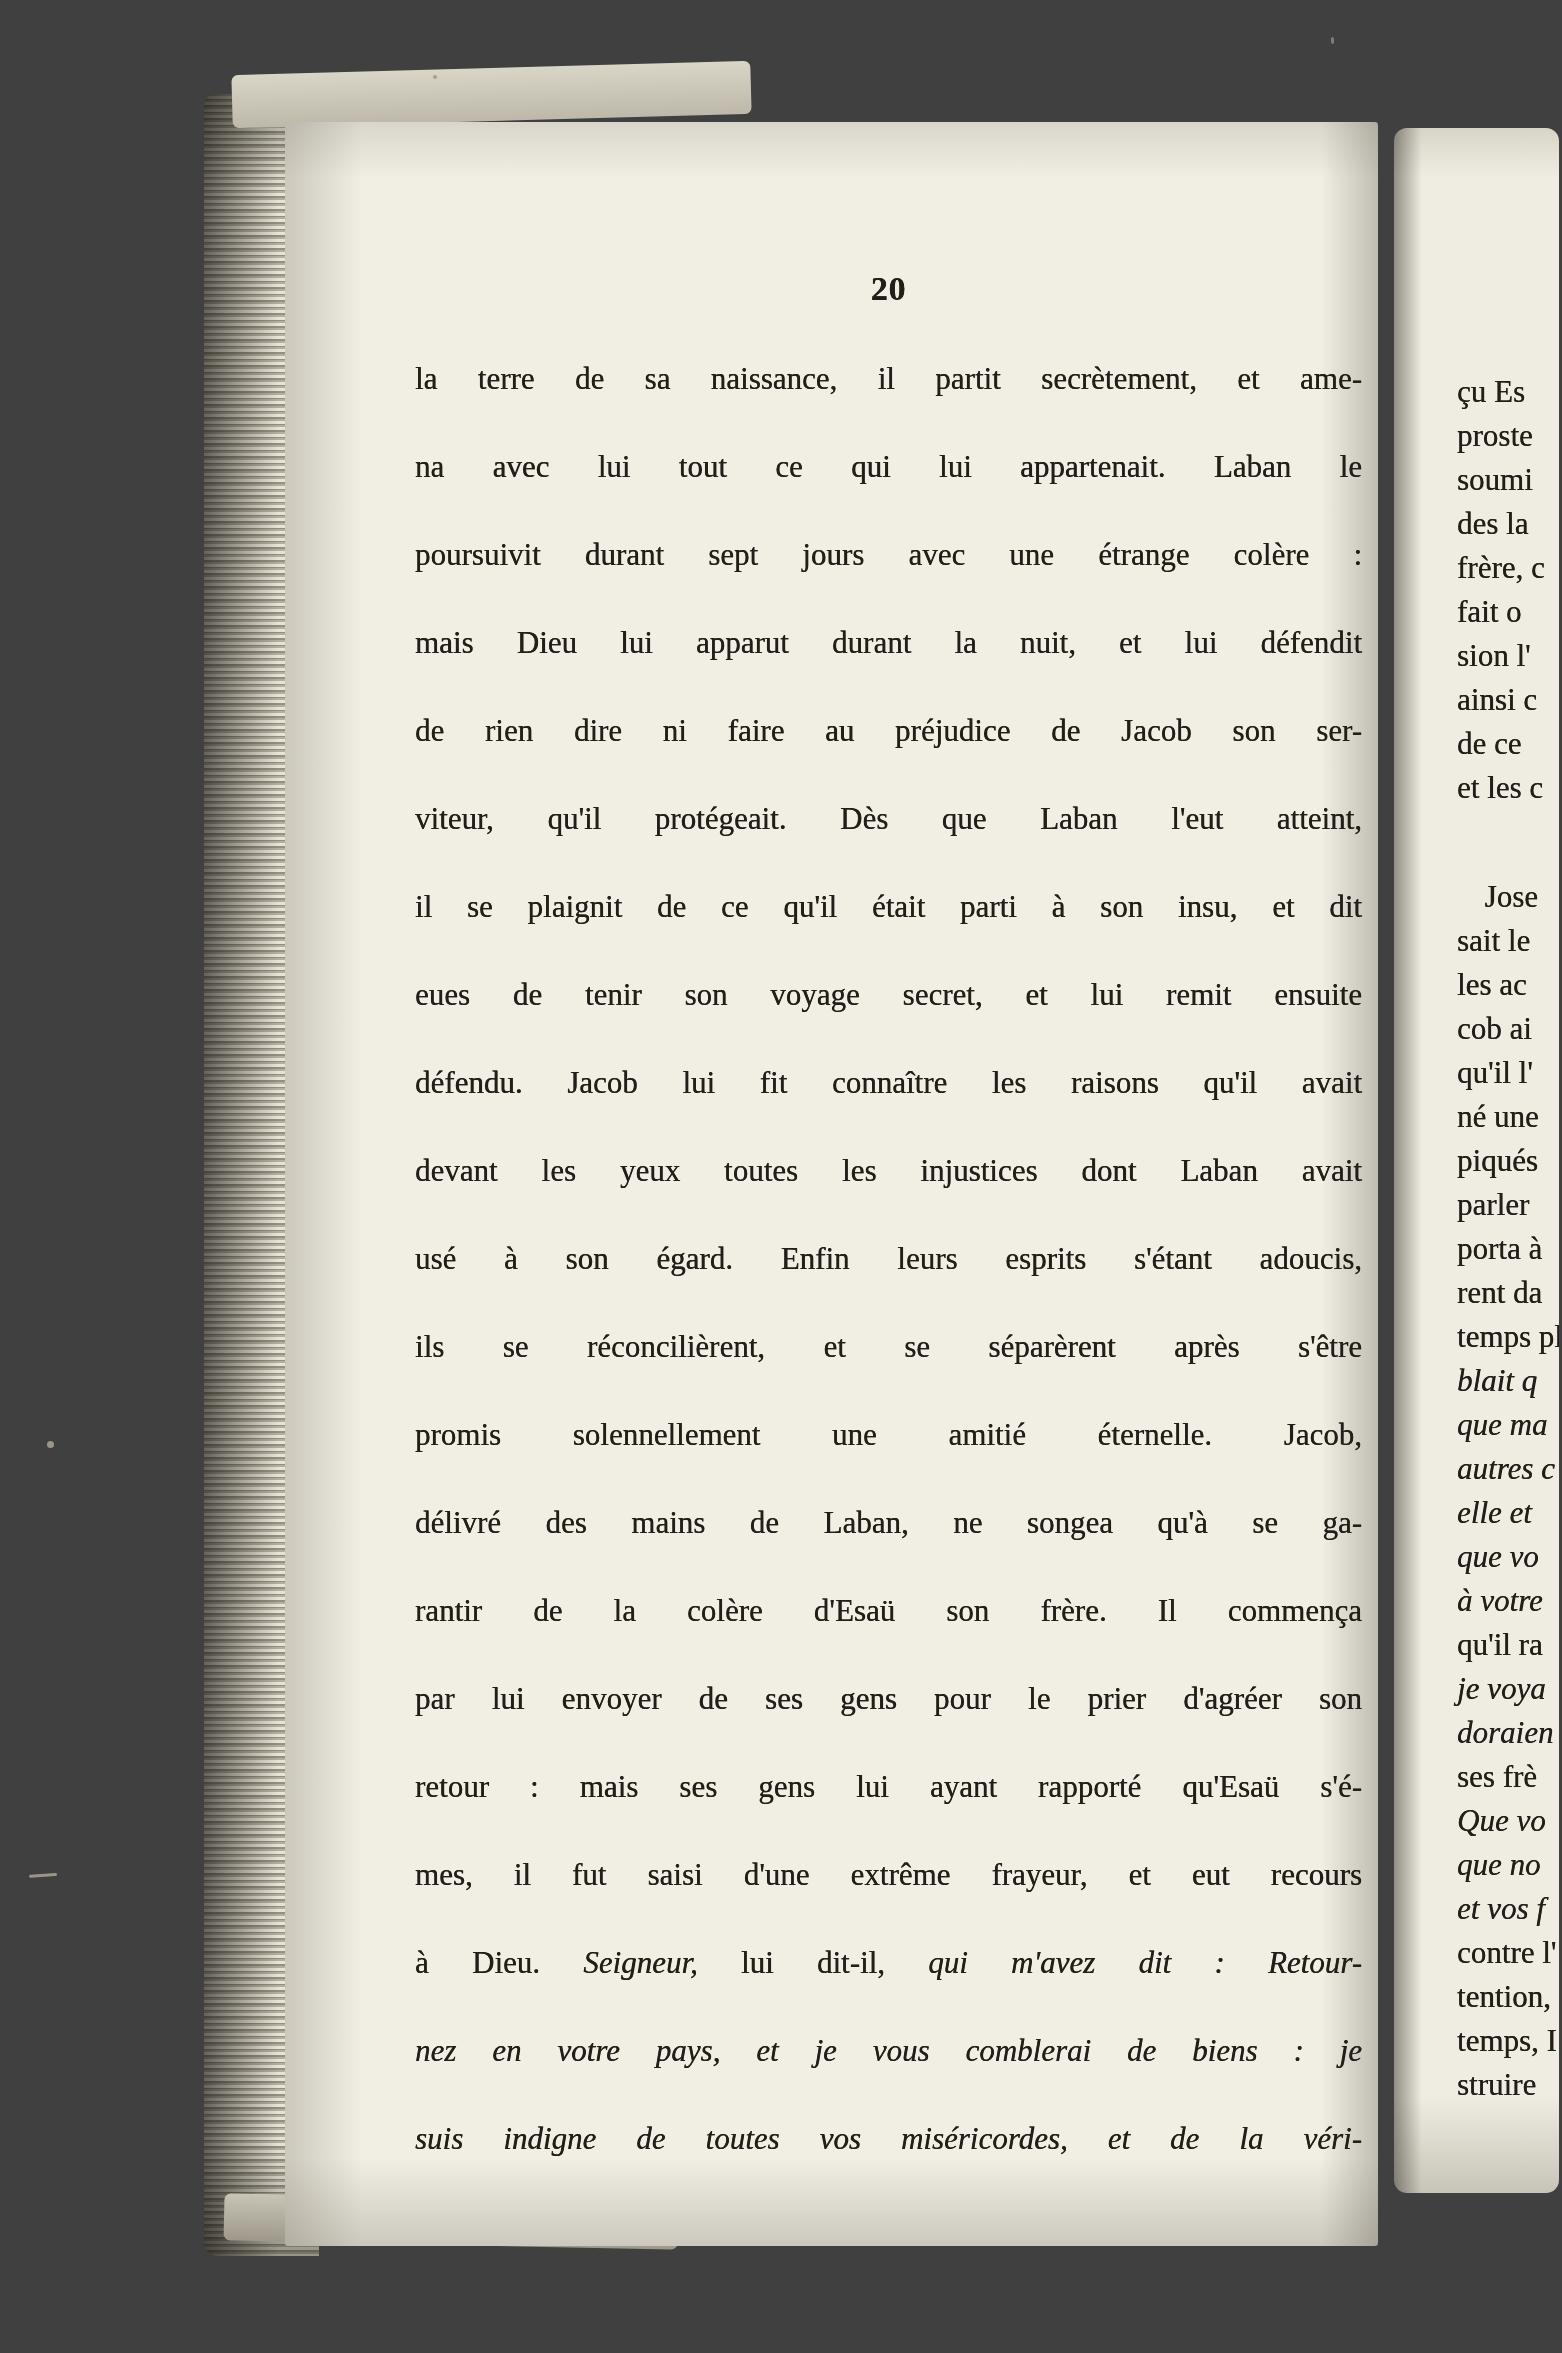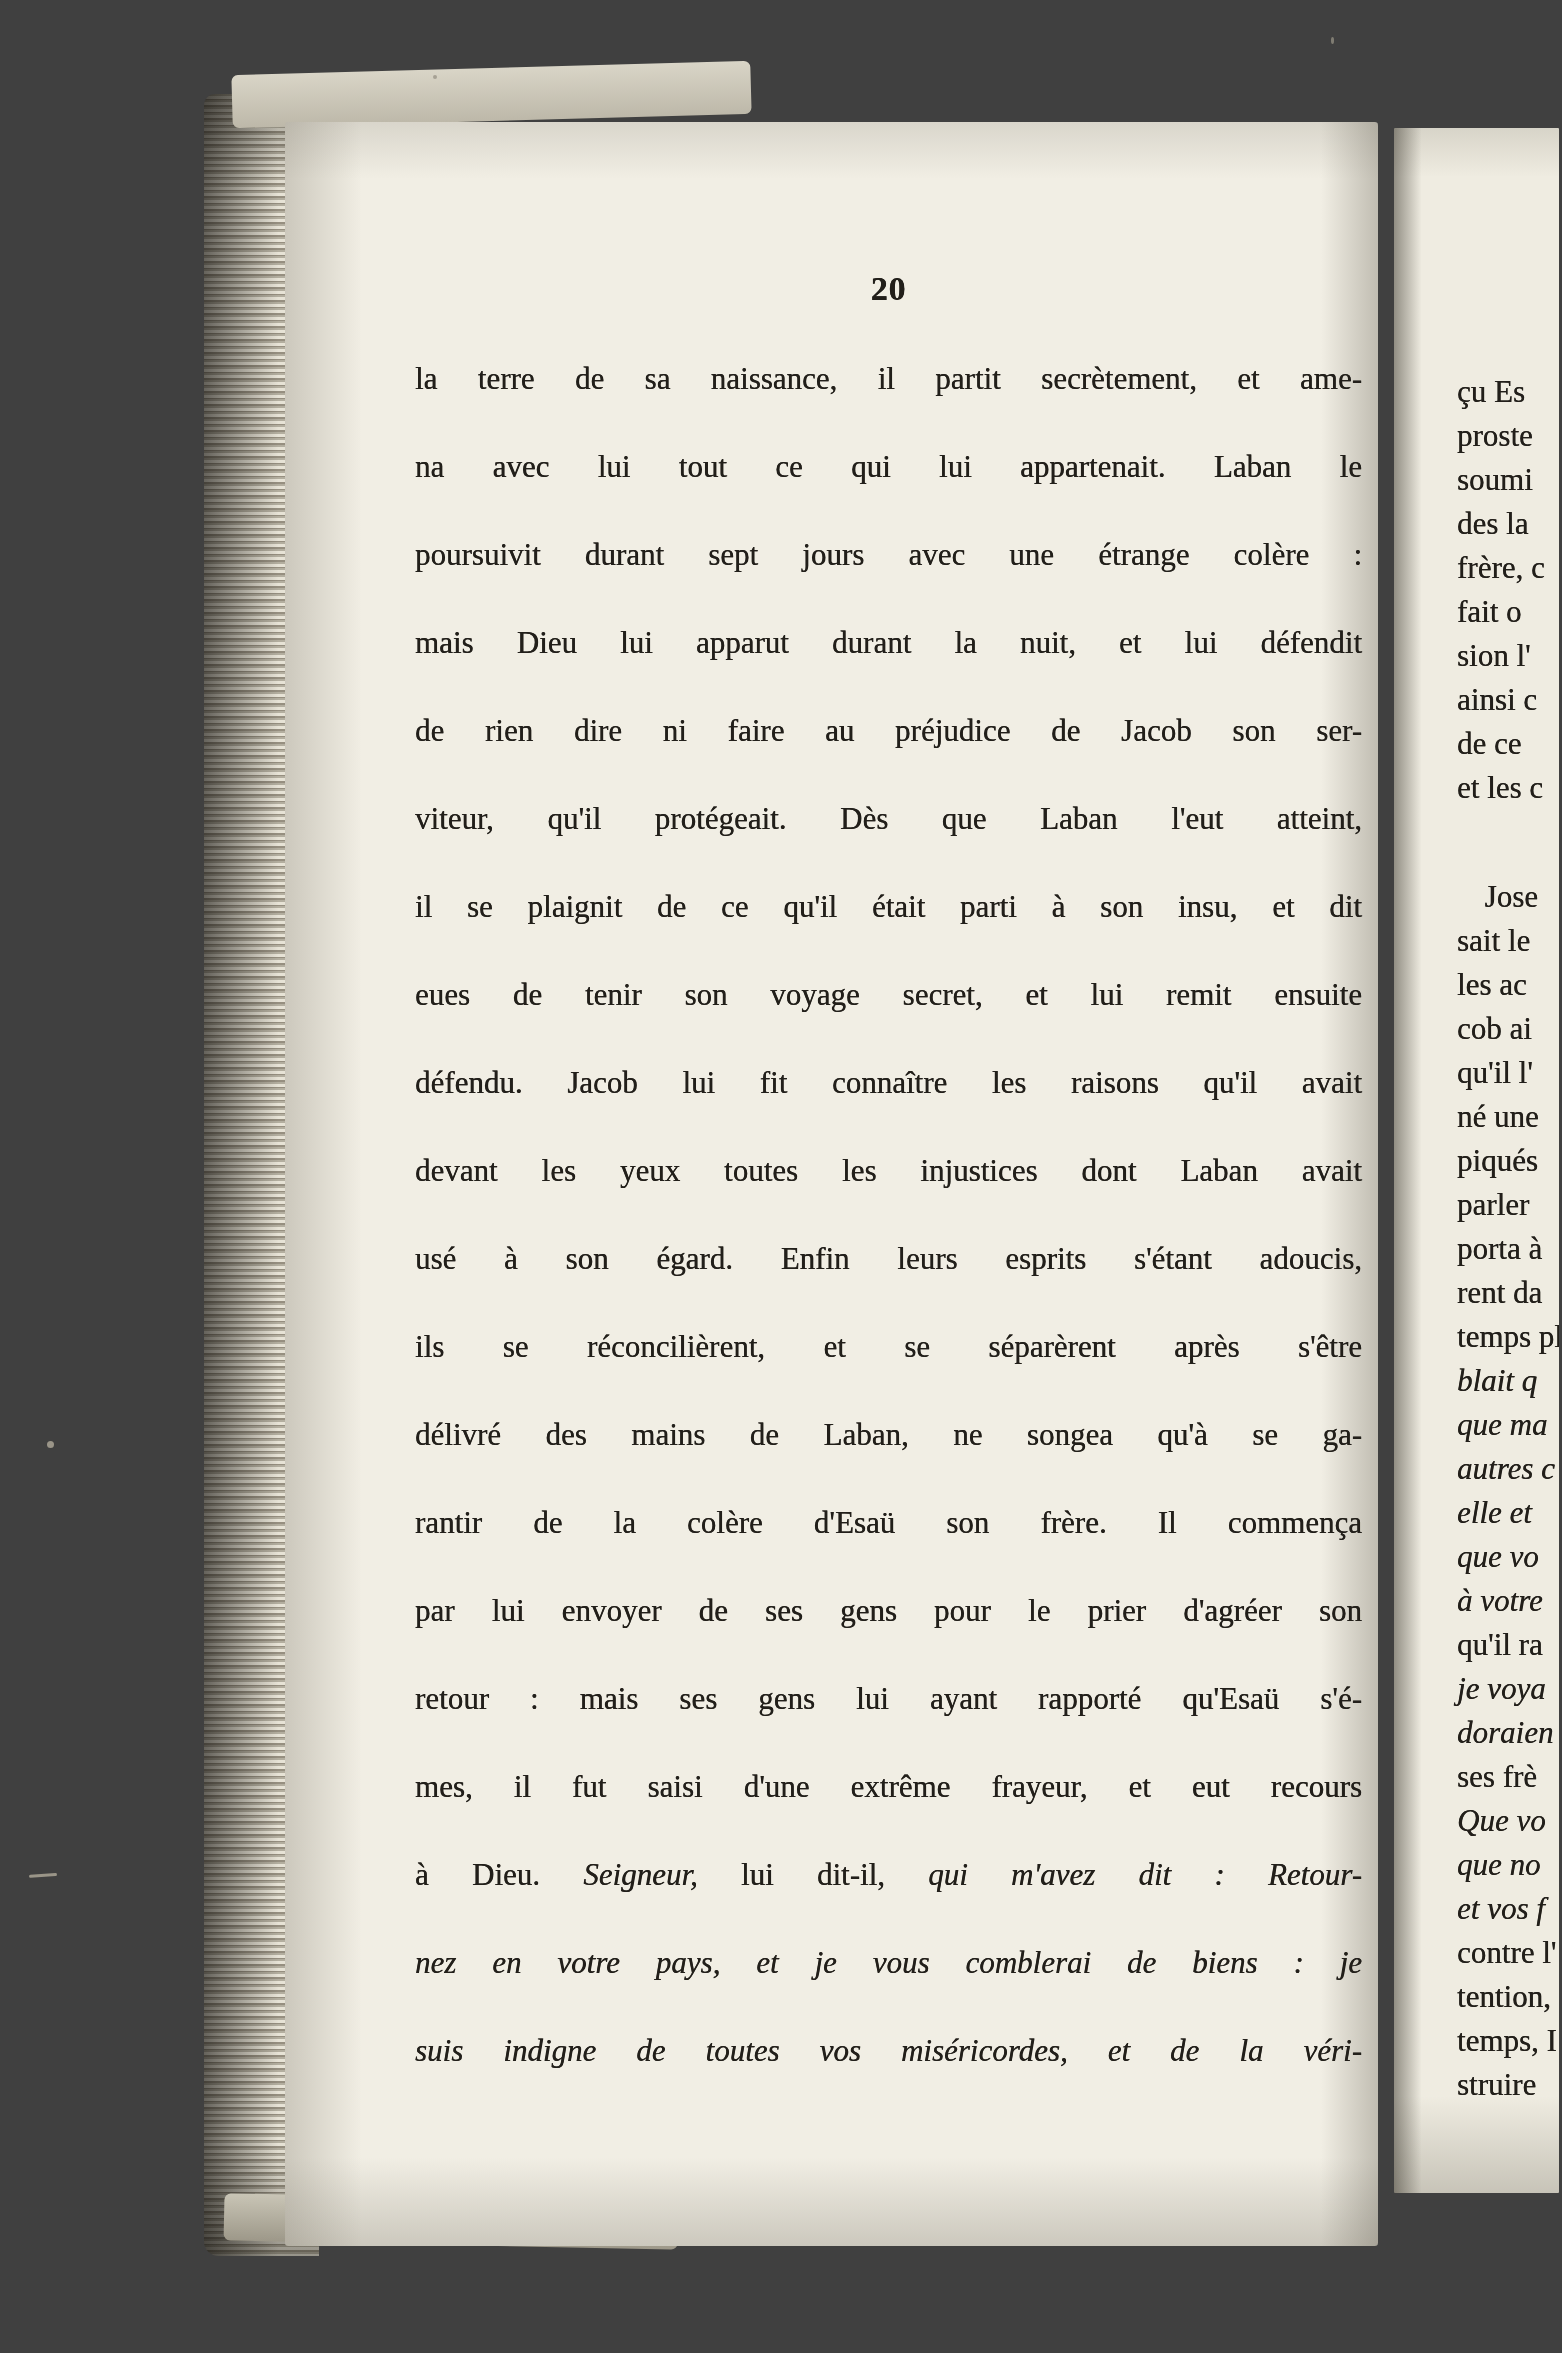--- a/index.html
+++ b/index.html
@@ -53,21 +53,21 @@
   .tline.blank{height:65px;}
   .tline.ind{padding-left:27.6px;}
   
   .rpage{
     position:absolute;left:1394px;top:128px;width:165px;height:2065px;overflow:hidden;
     background:
       linear-gradient(to right, rgba(52,48,38,.50), rgba(0,0,0,0) 27.6px),
       linear-gradient(to top, rgba(108,103,90,.30), rgba(0,0,0,0) 97px),
       linear-gradient(to bottom, rgba(108,103,90,.18), rgba(0,0,0,0) 49px),
       #efece1;
-    border-radius:1px;
+    border-radius:13px;
   }
   .rtext{position:absolute;left:63px;top:242px;width:162px;}
   .rtext .tline{text-align:left;white-space:pre;}
   .rtext .tline::after{content:none;}
   
   .speck{position:absolute;background:#9a9588;border-radius:50%;}
   .s1{left:47px;top:1441px;width:7.3px;height:7.3px;}
   .s2{left:29px;top:1874px;width:27.6px;height:3.2px;border-radius:1.6px;transform:rotate(-4deg);}
   .s3{left:433px;top:75px;width:4px;height:4px;opacity:.8;}
   .s4{left:1331px;top:37px;width:3.2px;height:6.5px;opacity:.7;}
@@ -89,20 +89,21 @@
         <div class="tline"><span>poursuivit durant sept jours avec une étrange colère :</span></div>
         <div class="tline"><span>mais Dieu lui apparut durant la nuit, et lui défendit</span></div>
         <div class="tline"><span>de rien dire ni faire au préjudice de Jacob son ser-</span></div>
         <div class="tline"><span>viteur, qu'il protégeait. Dès que Laban l'eut atteint,</span></div>
         <div class="tline"><span>il se plaignit de ce qu'il était parti à son insu, et dit</span></div>
         <div class="tline"><span>eues de tenir son voyage secret, et lui remit ensuite</span></div>
         <div class="tline"><span>défendu. Jacob lui fit connaître les raisons qu'il avait</span></div>
         <div class="tline"><span>devant les yeux toutes les injustices dont Laban avait</span></div>
         <div class="tline"><span>usé à son égard. Enfin leurs esprits s'étant adoucis,</span></div>
         <div class="tline"><span>ils se réconcilièrent, et se séparèrent après s'être</span></div>
+        <div class="tline"><span>promis solennellement une amitié éternelle. Jacob,</span></div>
         <div class="tline"><span>délivré des mains de Laban, ne songea qu'à se ga-</span></div>
         <div class="tline"><span>rantir de la colère d'Esaü son frère. Il commença</span></div>
         <div class="tline"><span>par lui envoyer de ses gens pour le prier d'agréer son</span></div>
         <div class="tline"><span>retour : mais ses gens lui ayant rapporté qu'Esaü s'é-</span></div>
         <div class="tline"><span>mes, il fut saisi d'une extrême frayeur, et eut recours</span></div>
         <div class="tline"><span>à Dieu. </span><span class="it">Seigneur,</span><span> lui dit-il, </span><span class="it">qui m'avez dit : Retour-</span></div>
         <div class="tline"><span class="it">nez en votre pays, et je vous comblerai de biens : je</span></div>
         <div class="tline"><span class="it">suis indigne de toutes vos miséricordes, et de la véri-</span></div>
       </div>
   </div>

